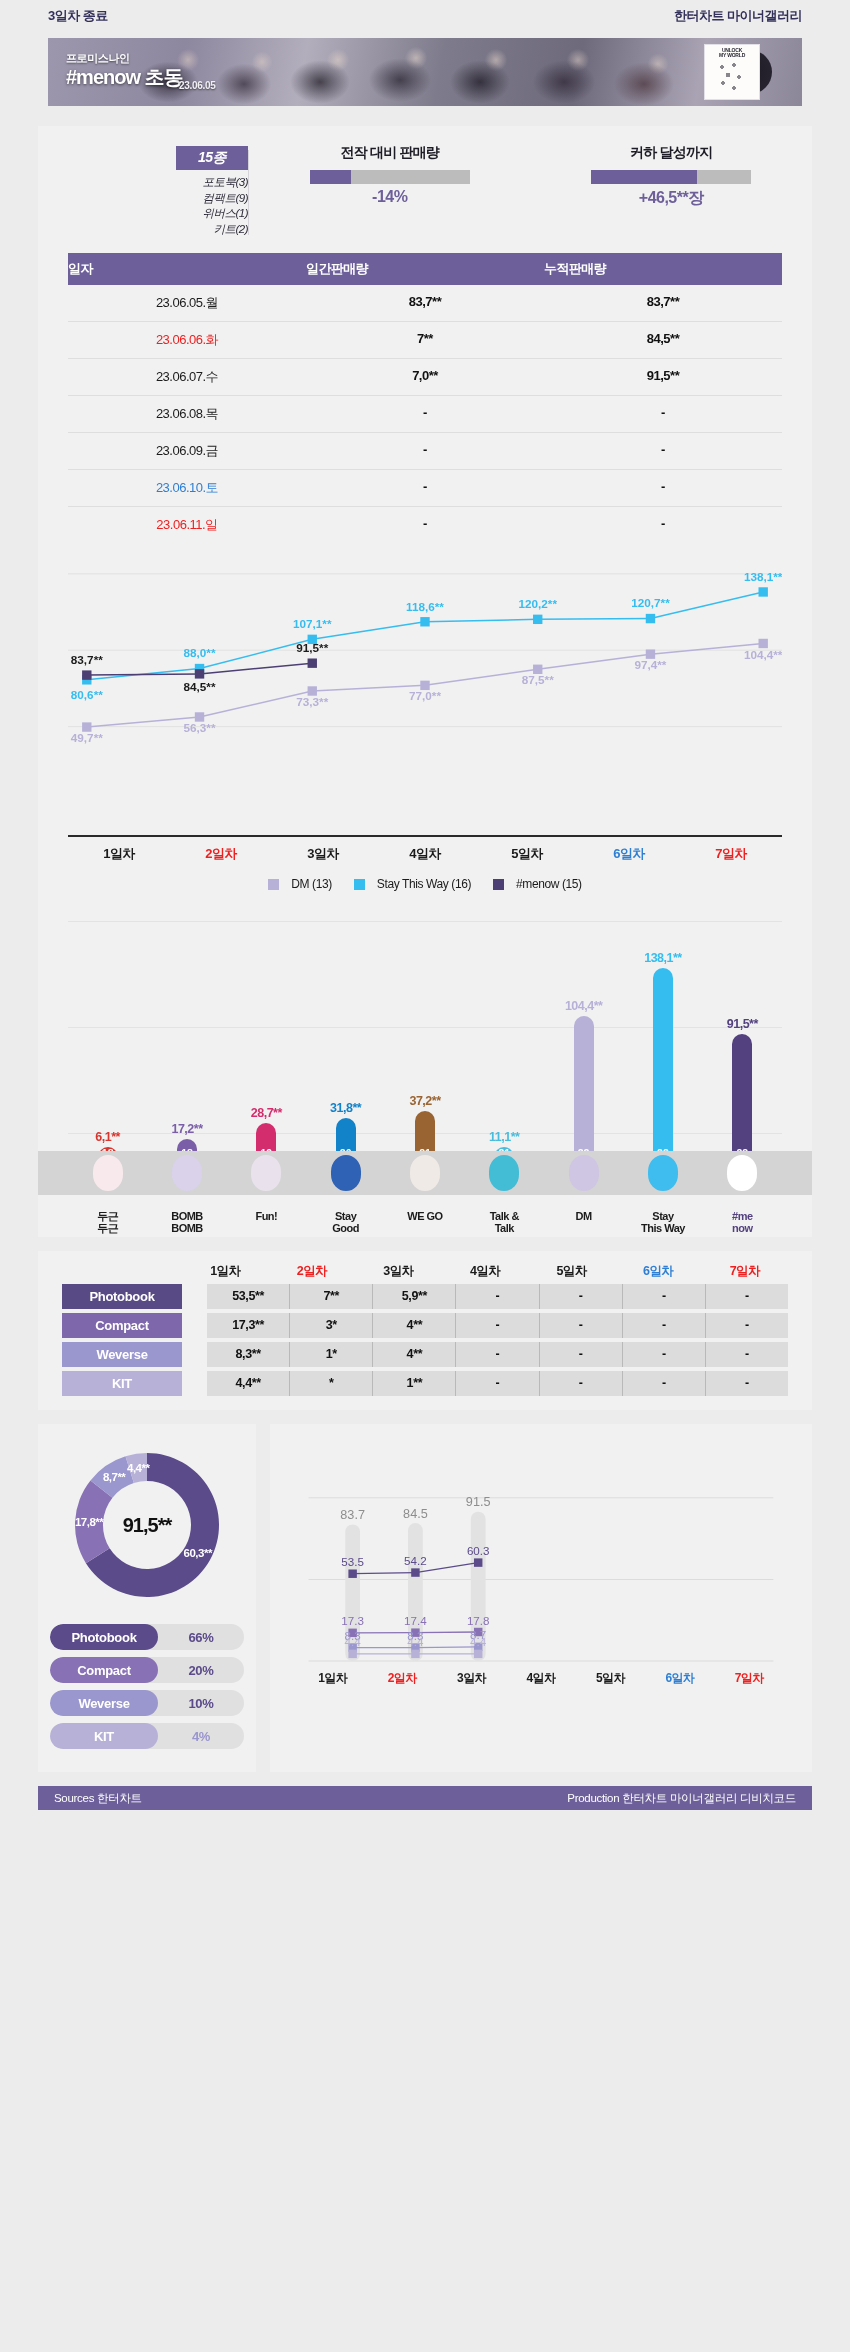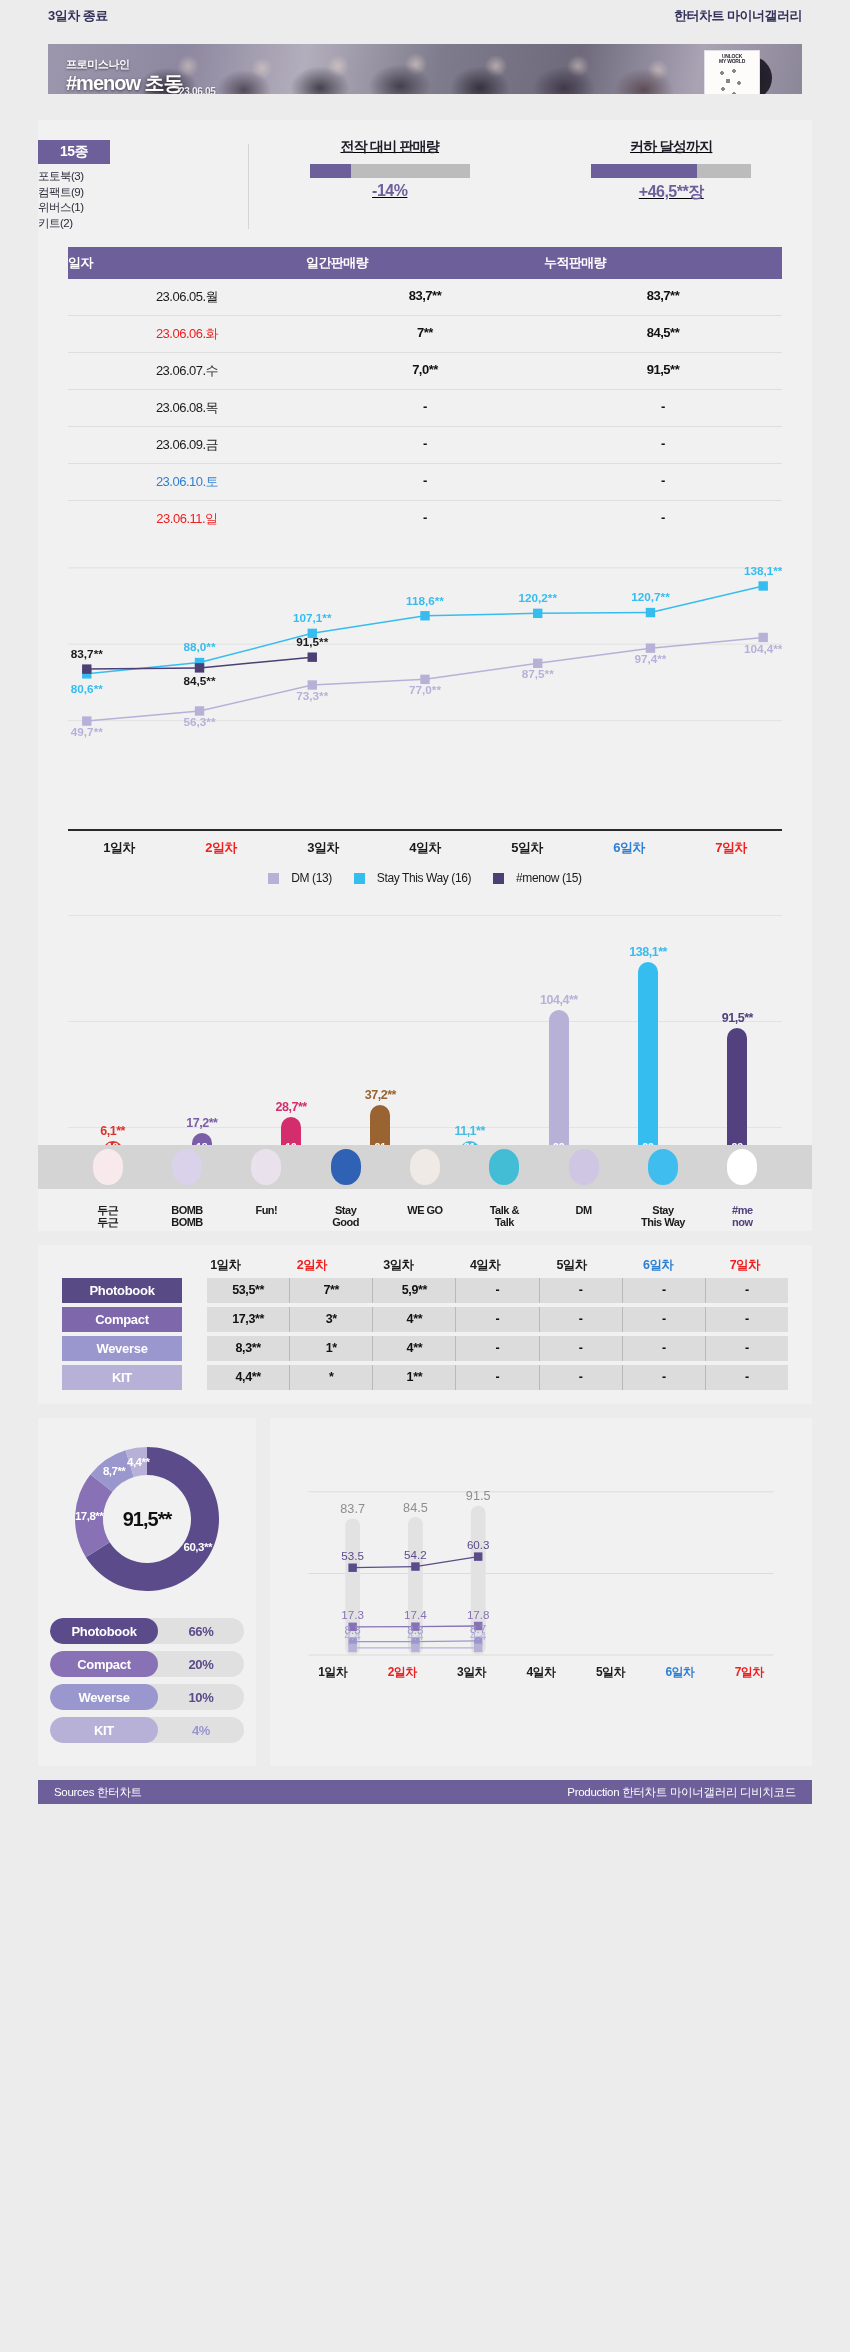--- a/index.html
+++ b/index.html
@@ -16,21 +16,21 @@
   .topbar {
     height: 32px; padding: 0 48px;
     display: flex; align-items: center; justify-content: space-between;
     background: #ececec;
   }
   .topbar-left { font-size: 13px; font-weight: bold; color: #33305a; letter-spacing: -0.5px; }
   .topbar-right { font-size: 13px; font-weight: bold; color: #33305a; letter-spacing: -0.5px; }
 
   
   .banner {
-    margin: 12px 48px; height: 50px;
+    margin: 6px 48px; height: 68px;
     position: relative; overflow: hidden;
     background: linear-gradient(100deg,#9d97ae 0%,#8d879f 18%,#b3aebc 34%,#7e7b8c 52%,#6e6a7c 70%,#a9a3b4 86%,#8b8698 100%);
   }
   .banner::before {
     content:""; position:absolute; inset:0;
     background:
       radial-gradient(ellipse 44px 30px at 120px 44px, rgba(30,24,35,.72), transparent 68%),
       radial-gradient(ellipse 40px 30px at 196px 46px, rgba(40,32,46,.66), transparent 68%),
       radial-gradient(ellipse 44px 32px at 272px 44px, rgba(26,22,32,.70), transparent 68%),
       radial-gradient(ellipse 46px 32px at 352px 42px, rgba(34,28,40,.68), transparent 68%),
@@ -69,28 +69,28 @@
   }
   .banner-disc { position:absolute; right: 30px; top: 12px; width:44px;height:44px;border-radius:50%;
     background: radial-gradient(circle,#4a4452 24%, #211e29 26%, #2a2633 100%); z-index:4;}
 
   
   .card { margin: 0 38px; background:#f1f1f1; }
   .gap { height: 14px; }
 
   
   .statswrap { padding: 18px 0 6px; display:flex; align-items:flex-start; }
-  .stat-kinds { width: 210px; text-align:left; padding-top: 2px; }
+  .stat-kinds { width: 210px; text-align:right; padding-top: 2px; font-style: italic; }
   .kinds-badge {
     display:inline-block; background:#6d5f9a; color:#fff;
     font-size:14px; font-weight:bold; padding:3px 22px; letter-spacing:-0.5px;
   }
   .kinds-list { margin-top:5px; font-size:11.5px; color:#2d2a38; line-height:1.35; letter-spacing:-0.5px; }
   .vdivider { width:1px; background:#d6d4d9; align-self:stretch; margin: 6px 0 2px; }
-  .stat-col { flex:1; text-align:center;text-decoration:underline; }
+  .stat-col { flex:1; text-align:center; }
   .stat-title { font-size:14px; font-weight:bold; color:#1d1b25; letter-spacing:-0.8px; }
   .pbar { height:14px; background:#bcbcbc; margin:8px auto 0; width:160px; position:relative; }
   .pbar > i { display:block; height:100%; background:#6d5f9a; }
   .stat-val { margin-top:4px; font-size:16px; font-weight:bold; color:#6d5f9a; letter-spacing:-0.5px; }
 
   
   .dtable { margin: 10px 30px 0; }
   .dtable .thead { display:flex; background:#6d5f9a; }
   .dtable .thead div { flex:1; text-align:left; color:#fff; font-size:13px; font-weight:bold; padding:7px 0; letter-spacing:-0.6px; }
   .dtable .trow { display:flex; border-bottom:1px solid #dedede; }
@@ -351,20 +351,26 @@
               <span class="brank">18</span>
             </div>
           </div>
           <div class="bcol">
             <div class="bval" style="color:#d42d6e">28,7**</div>
             <div class="bar" style="height:40.562666666666665px;background:#d42d6e">
               <span class="brank">19</span>
             </div>
           </div>
           <div class="bcol">
+            <div class="bval" style="color:#1282c9">31,8**</div>
+            <div class="bar" style="height:44.943999999999996px;background:#1282c9">
+              <span class="brank">20</span>
+            </div>
+          </div>
+          <div class="bcol">
             <div class="bval" style="color:#9a6432">37,2**</div>
             <div class="bar" style="height:52.57600000000001px;background:#9a6432">
               <span class="brank">21</span>
             </div>
           </div>
           <div class="bcol">
             <div class="bval" style="color:#49bcdd">11,1**</div>
             <div class="bar" style="height:16px;background:#49bcdd">
               <span class="brank">21</span>
             </div>

